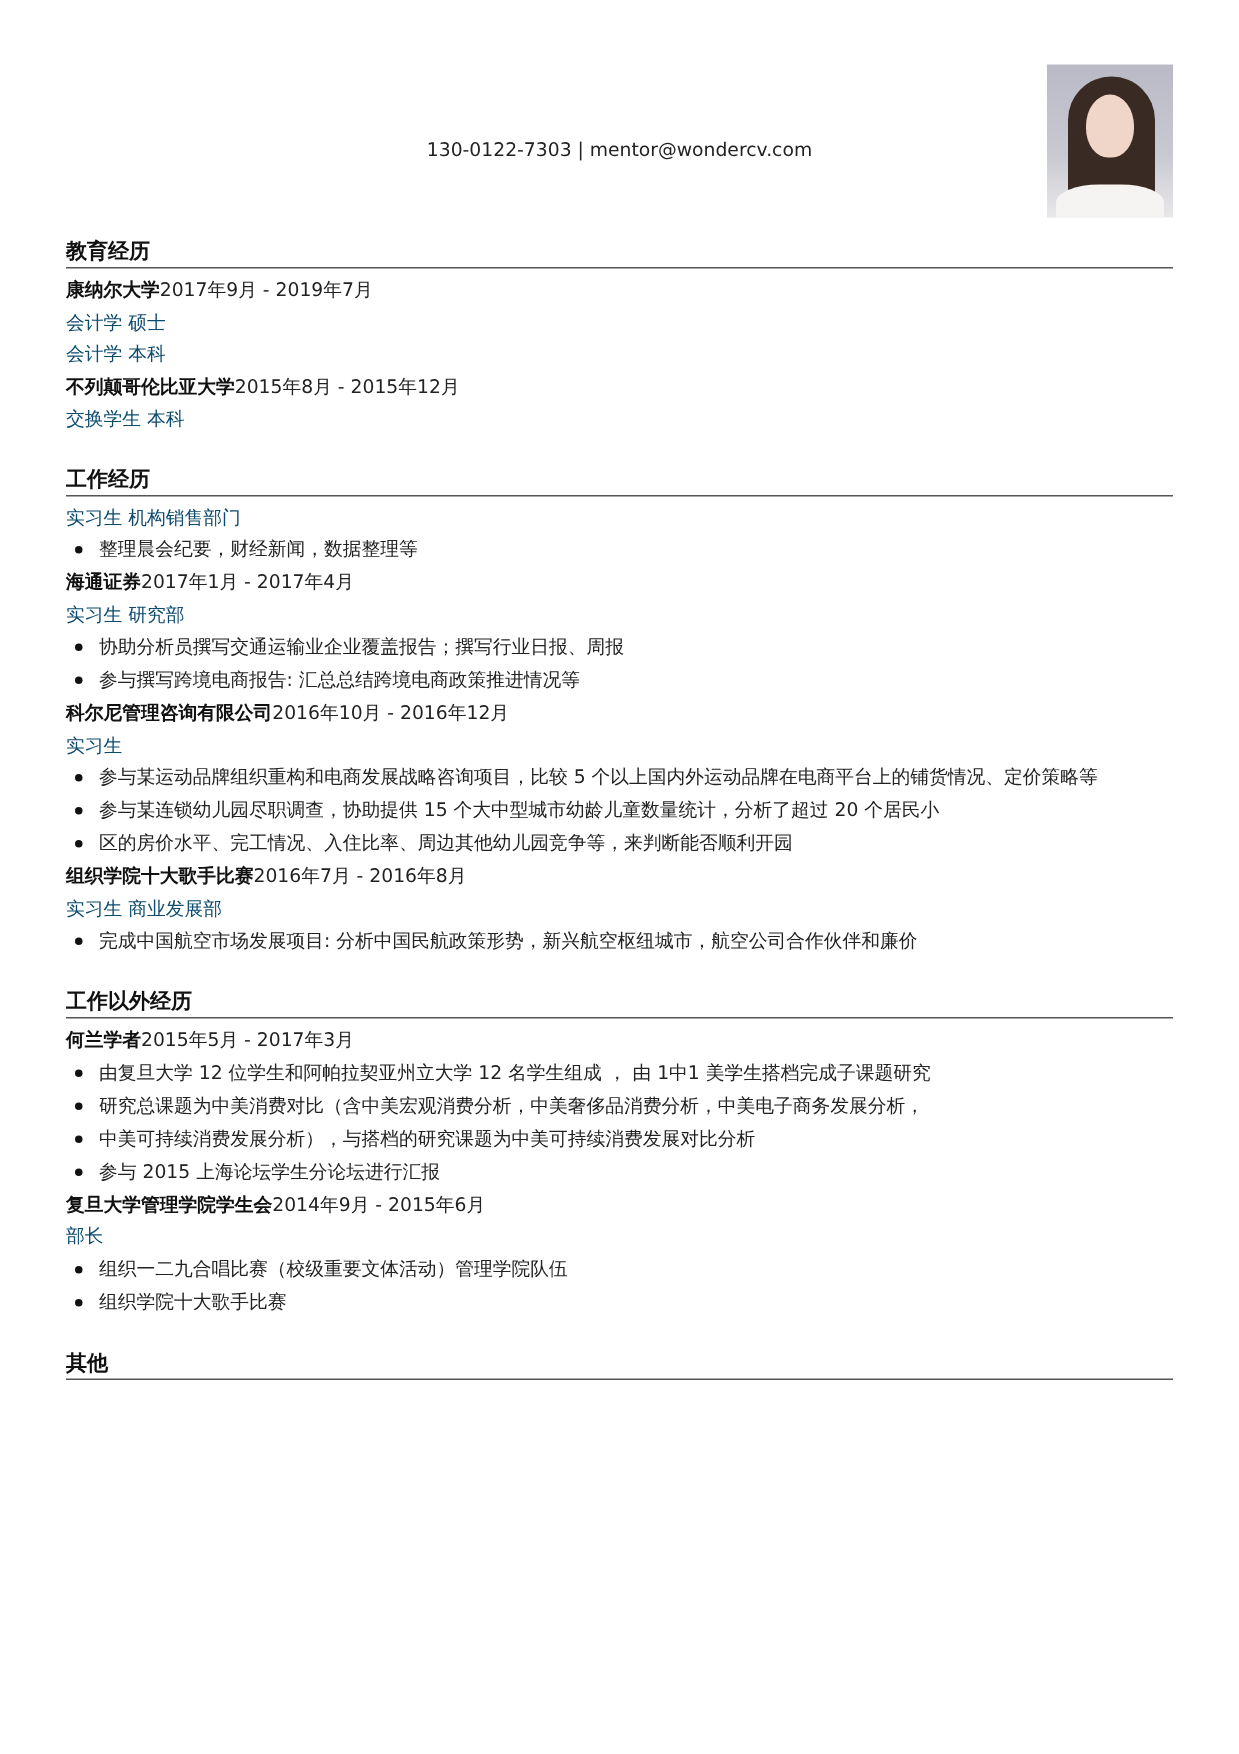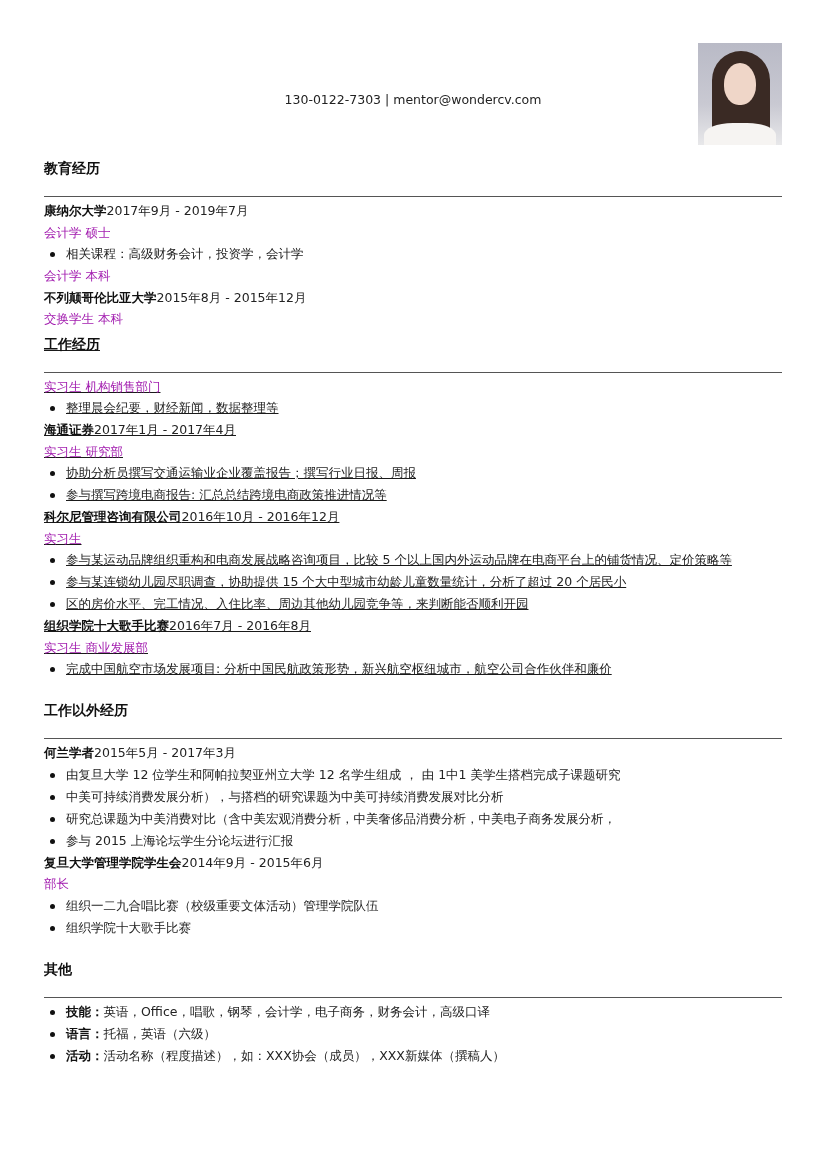--- a/index.html
+++ b/index.html
@@ -72,41 +72,41 @@
       border-radius: 40% 40% 0 0;
       background: #f6f4f2;
     }
     .section {
       margin-top: 8px;
     }
     .section-title {
       font-size: 14px;
       font-weight: bold;
       color: #111;
-      padding-bottom: 18px;
+      padding-bottom: 0;
       border-bottom: 1.5px solid #555;
       margin-bottom: 3px;
       line-height: 20px;
     }
     .entry-head {
       display: flex;
       justify-content: flex-start;
       align-items: baseline;
       line-height: 21.5px;
     }
     .org {
       font-weight: bold;
       color: #111;
     }
     .date {
       color: #222;
     }
     .sub {
       line-height: 21.5px;
-      color: #a21caf;
+      color: #0c4a6e;
     }
     ul.bullets {
       list-style: none;
     }
     ul.bullets li {
       position: relative;
       padding-left: 22px;
       line-height: 22px;
       color: #222;
     }
@@ -118,21 +118,21 @@
       width: 5px;
       height: 5px;
       border-radius: 50%;
       background: #111;
     }
     .label-strong {
       font-weight: bold;
       color: #111;
     }
     .sec-edu { margin-top: 8px; }
-    .sec-work { margin-top: 4px; text-decoration: underline; }
+    .sec-work { margin-top: 20px; }
     .sec-extra { margin-top: 20px; }
     .sec-other { margin-top: 20px; }
   </style>
 </head>
 <body>
 
 <div class="page">
 
   <div class="header">
     <div class="name">岳绮彤</div>
@@ -146,23 +146,20 @@
 
   <div class="section sec-edu">
     <div class="section-title">教育经历</div>
 
     <div class="entry">
       <div class="entry-head">
         <span class="org">康纳尔大学</span>
         <span class="date">2017年9月 - 2019年7月</span>
       </div>
       <div class="sub">会计学 硕士</div>
-      <ul class="bullets">
-        <li>相关课程：高级财务会计，投资学，会计学</li>
-      </ul>
     </div>
 
     <div class="entry">
       <div class="sub">会计学 本科</div>
     </div>
 
     <div class="entry">
       <div class="entry-head">
         <span class="org">不列颠哥伦比亚大学</span>
         <span class="date">2015年8月 - 2015年12月</span>
@@ -221,47 +218,36 @@
   <div class="section sec-extra">
     <div class="section-title">工作以外经历</div>
 
     <div class="entry">
       <div class="entry-head">
         <span class="org">何兰学者</span>
         <span class="date">2015年5月 - 2017年3月</span>
       </div>
       <ul class="bullets">
         <li>由复旦大学 12 位学生和阿帕拉契亚州立大学 12 名学生组成 ， 由 1中1 美学生搭档完成子课题研究</li>
+        <li>研究总课题为中美消费对比（含中美宏观消费分析，中美奢侈品消费分析，中美电子商务发展分析，</li>
         <li>中美可持续消费发展分析），与搭档的研究课题为中美可持续消费发展对比分析</li>
-        <li>研究总课题为中美消费对比（含中美宏观消费分析，中美奢侈品消费分析，中美电子商务发展分析，</li>
         <li>参与 2015 上海论坛学生分论坛进行汇报</li>
       </ul>
     </div>
 
     <div class="entry">
       <div class="entry-head">
         <span class="org">复旦大学管理学院学生会</span>
         <span class="date">2014年9月 - 2015年6月</span>
       </div>
       <div class="sub">部长</div>
       <ul class="bullets">
         <li>组织一二九合唱比赛（校级重要文体活动）管理学院队伍</li>
         <li>组织学院十大歌手比赛</li>
       </ul>
     </div>
   </div>
 
   <div class="section sec-other">
     <div class="section-title">其他</div>
-    <ul class="bullets">
-      <li>
-        <span class="label-strong">技能：</span><span>英语，Office，唱歌，钢琴，会计学，电子商务，财务会计，高级口译</span>
-      </li>
-      <li>
-        <span class="label-strong">语言：</span><span>托福，英语（六级）</span>
-      </li>
-      <li>
-        <span class="label-strong">活动：</span><span>活动名称（程度描述），如：XXX协会（成员），XXX新媒体（撰稿人）</span>
-      </li>
-    </ul>
   </div>
 
 </div>
 
 </body></html>

